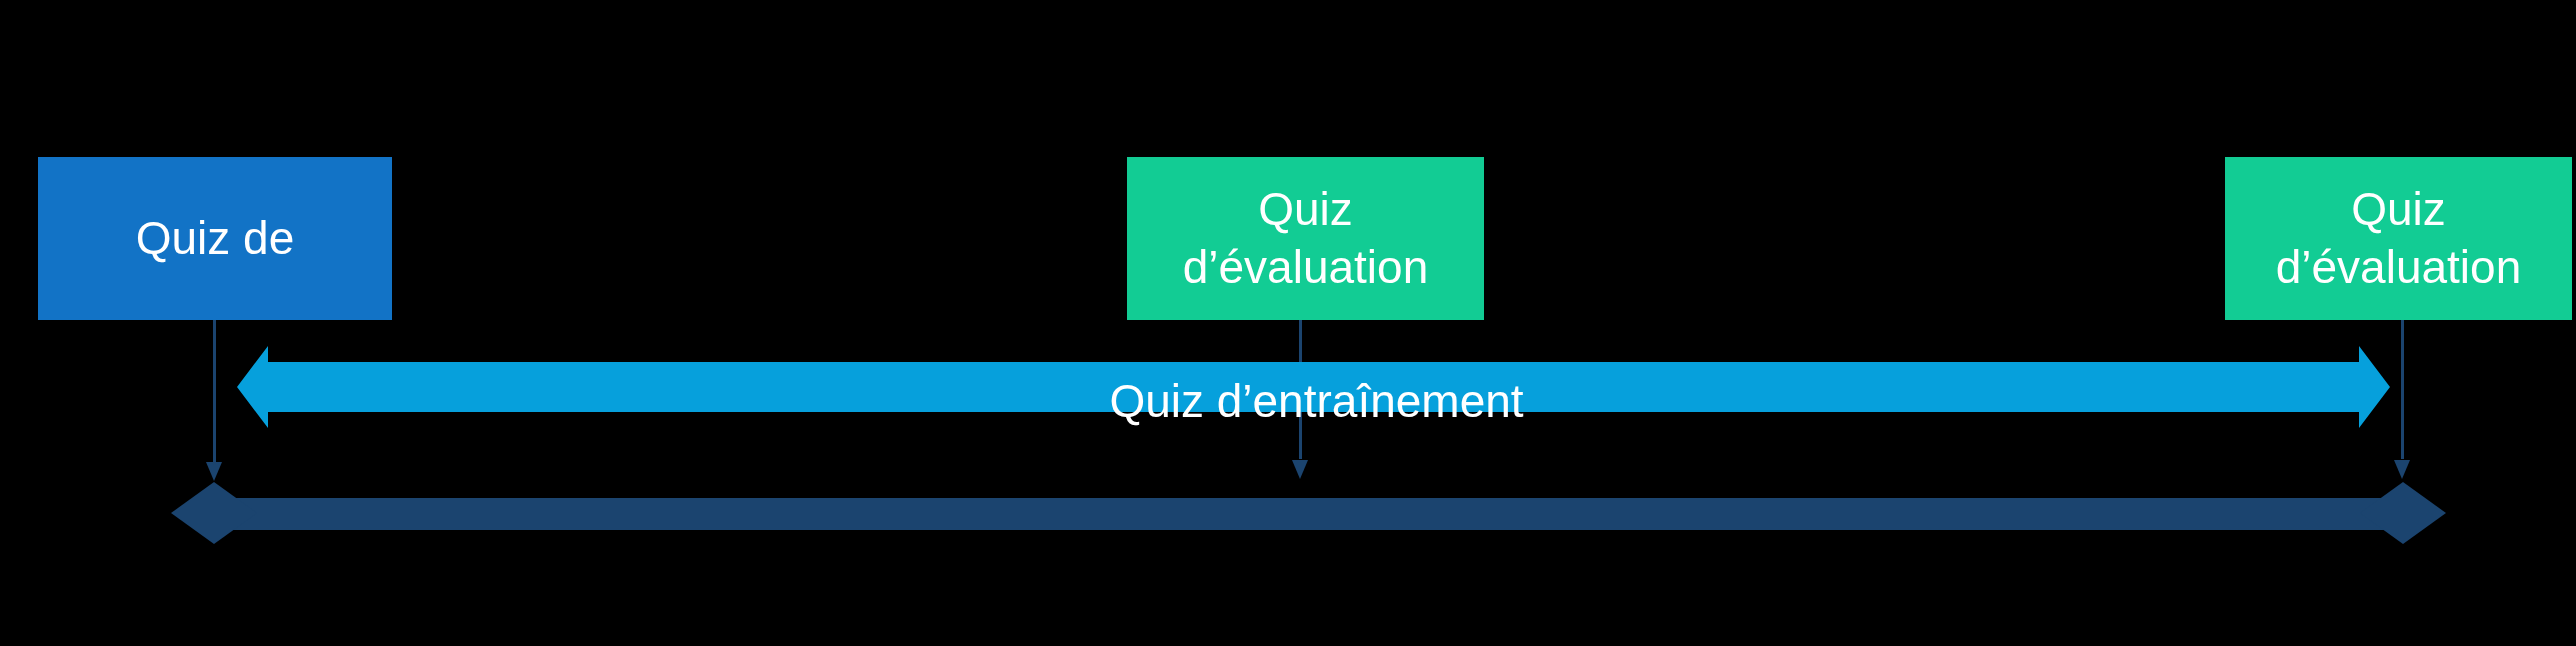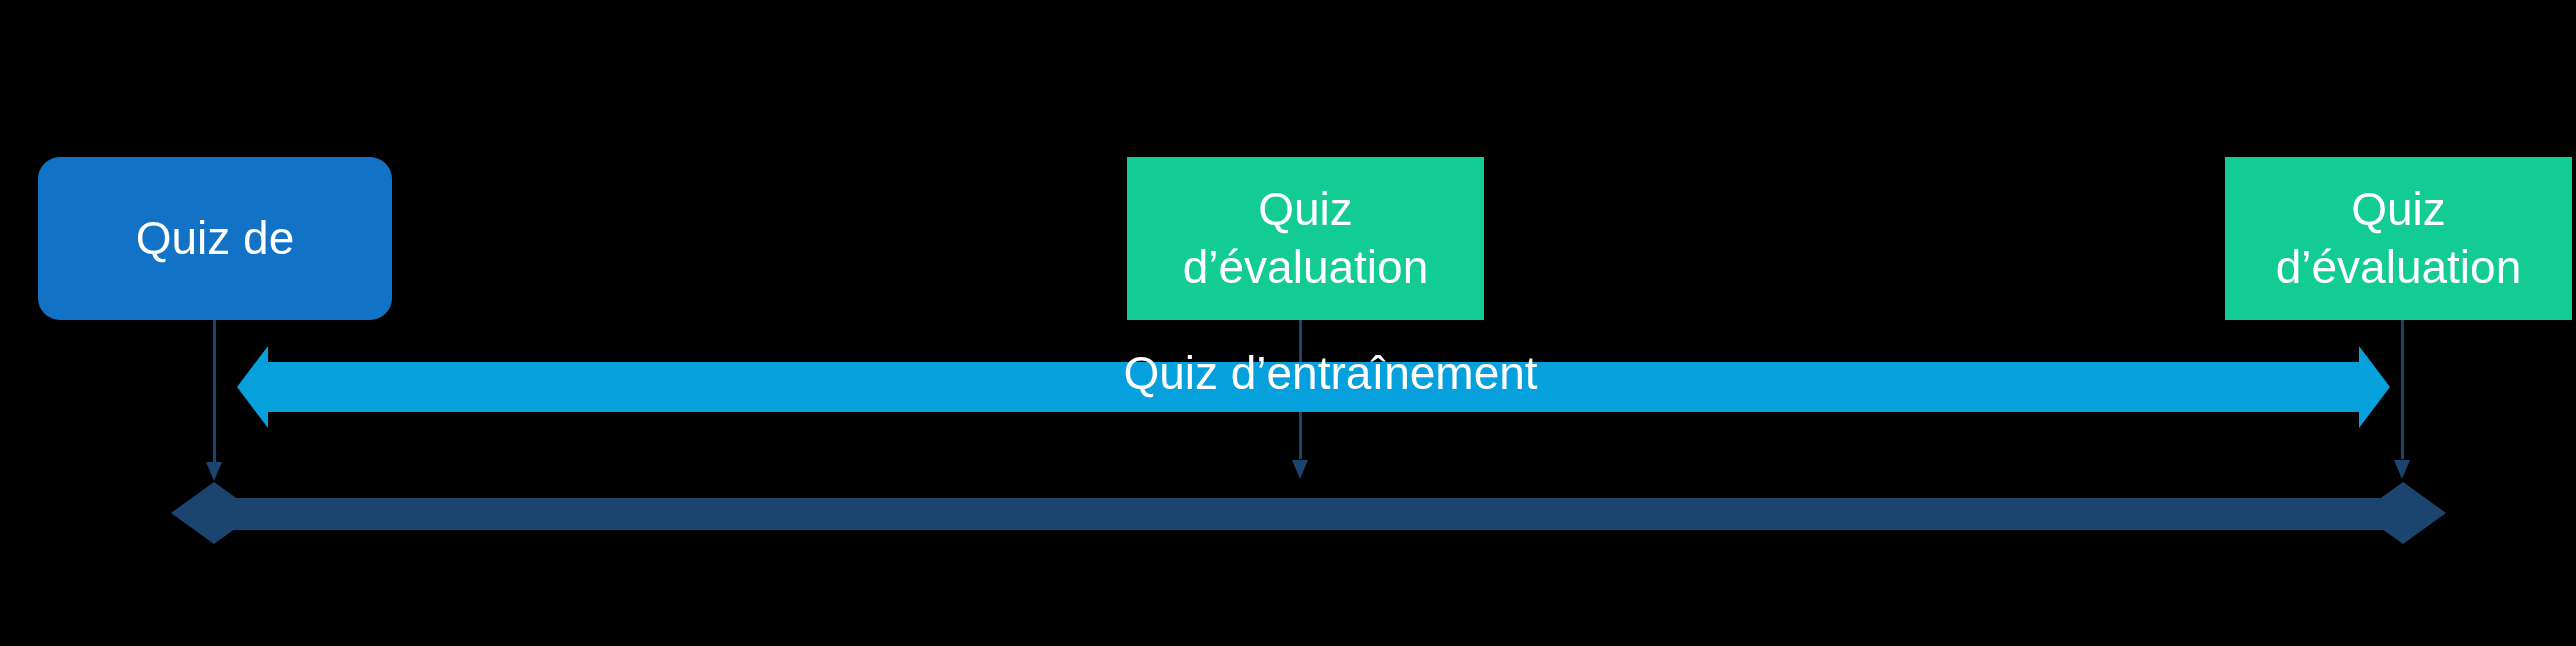--- a/index.html
+++ b/index.html
@@ -22,21 +22,21 @@
     display: flex;
     flex-direction: column;
     align-items: center;
     justify-content: center;
     text-align: center;
     color: var(--text, #fff);
     font-size: 46px;
     line-height: 1.26;
     z-index: 3;
   }
-  .node-box.blue  { background: var(--box_blue, #1273C6); border-radius: 22px; }
+  .node-box.blue  { background: var(--box_blue, #1273C6); }
   .node-box.green { background: var(--box_green, #12CC94); }
 
   #box-positionnement { left: 38px;   top: 157px; width: 354px; height: 163px; }
   #box-evaluation-mid { left: 1127px; top: 157px; width: 357px; height: 163px; }
   #box-evaluation-right { left: 2225px; top: 157px; width: 347px; height: 163px; }
 
   .connector-line {
     position: absolute;
     width: 2.5px;
     background: var(--navy, #1B446F);
@@ -66,24 +66,24 @@
     clip-path: polygon(
       0 41px, 31px 0, 31px 16px,
       2122px 16px, 2122px 0, 2153px 41px,
       2122px 82px, 2122px 66px,
       31px 66px, 31px 82px
     );
     z-index: 2;
   }
   #training-arrow-label {
     position: absolute;
-    left: 254px; top: 346px;
+    left: 240px; top: 346px;
     width: 2153px; height: 82px;
     display: flex;
-    align-items: flex-start;
+    align-items: flex-end;
     justify-content: center;
     color: var(--text, #fff);
     font-size: 46px;
     z-index: 2;
   }
   #timeline-bar {
     position: absolute;
     left: 214px; top: 498px;
     width: 2189px; height: 32px;
     background: var(--navy, #1B446F);

